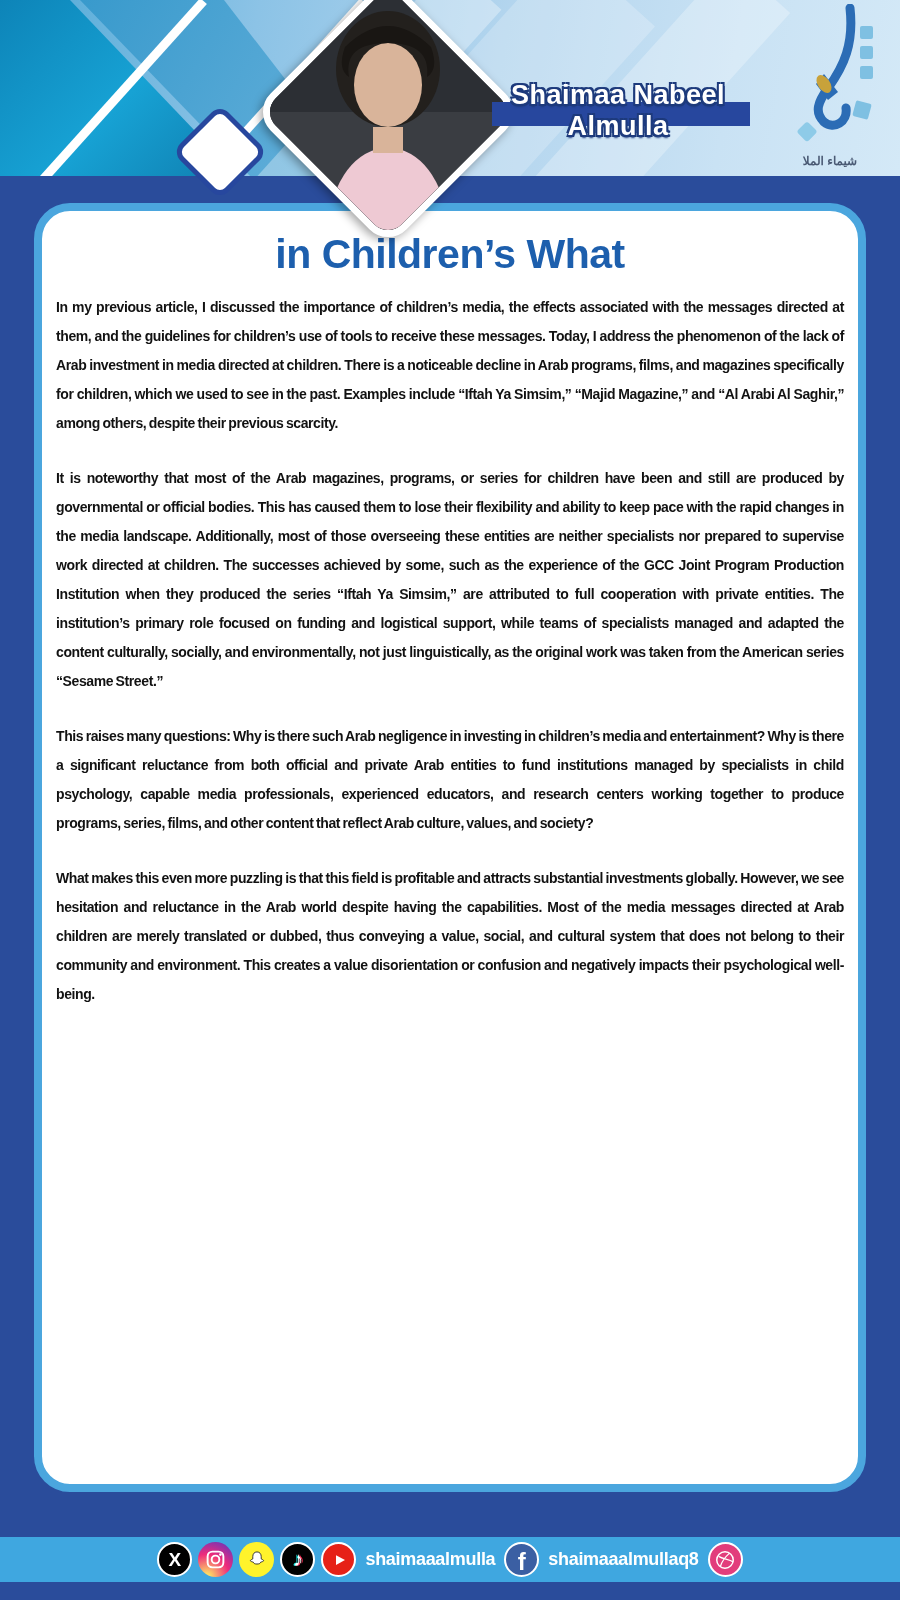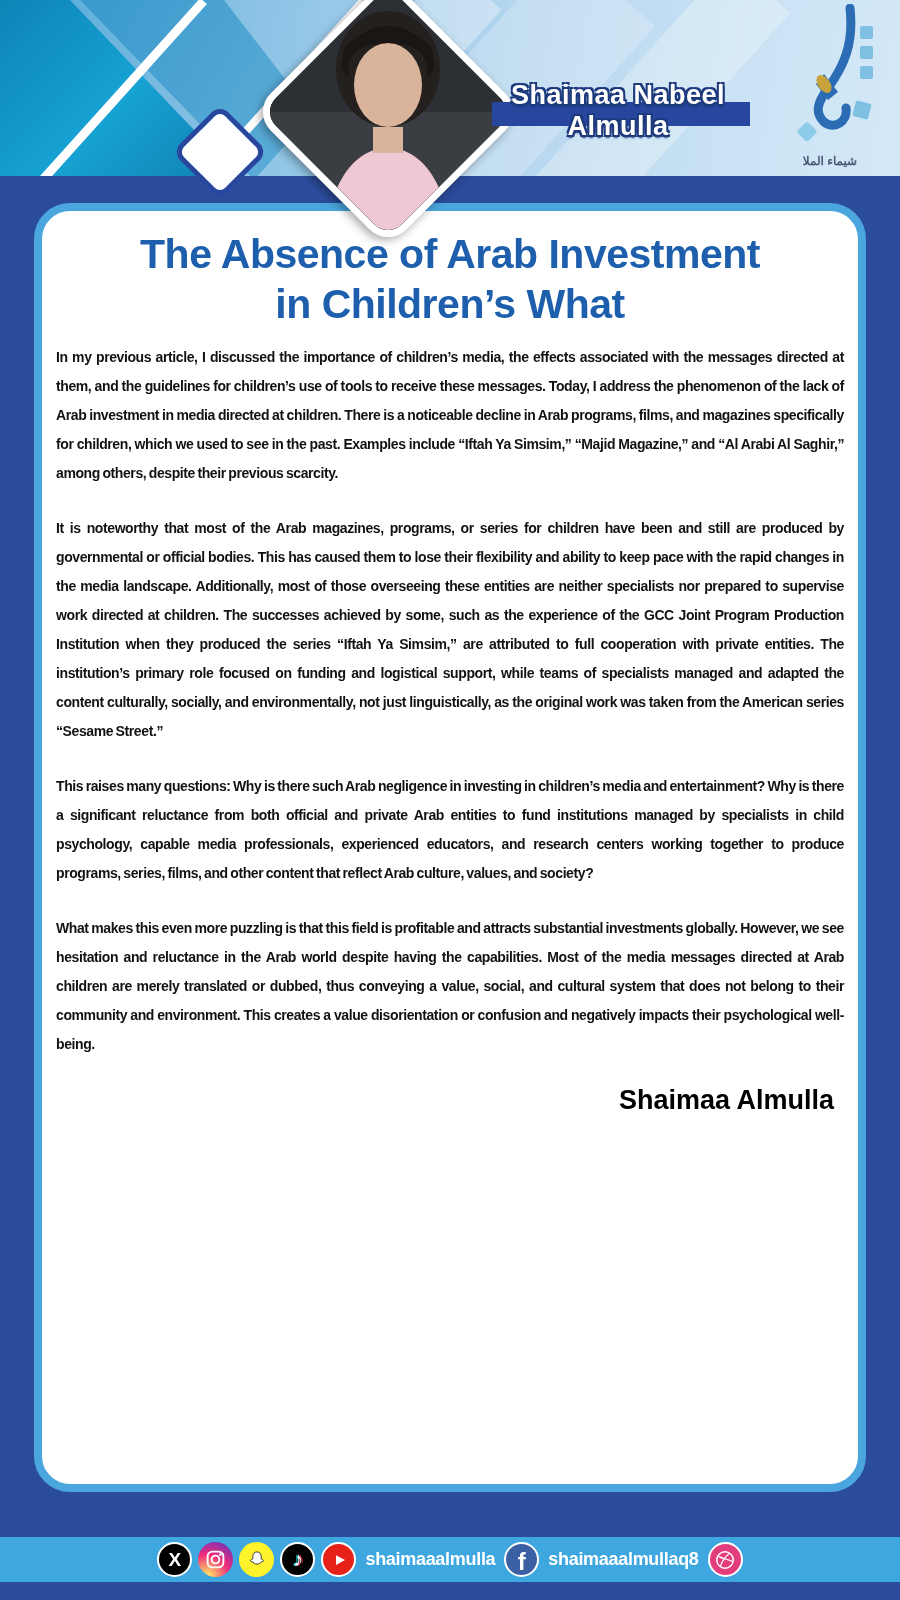--- a/index.html
+++ b/index.html
@@ -120,29 +120,27 @@
       <path d="M76 4 C80 40 70 62 54 84 C44 98 40 108 50 118 C60 126 74 118 72 104" fill="none" stroke="#2b6cb5" stroke-width="9" stroke-linecap="round"></path>
       <path d="M50 70 l14 18 -10 8 -12 -16z" fill="#2b6cb5"></path>
       <ellipse cx="50" cy="80" rx="6" ry="10" fill="#c8a23a" transform="rotate(-35 50 80)"></ellipse>
       <rect x="26" y="120" width="15" height="15" rx="3" fill="#8ecbe8" transform="rotate(45 33 127)"></rect>
     </svg>
     <div class="logo-caption">شيماء الملا</div>
   </div>
 
   <div class="card">
     <div class="title">
-      <div>The Absence of Arab Investment</div>
       <div>in Children’s What</div>
     </div>
     <div class="body-text">
       <p class="para">In my previous article, I discussed the importance of children’s media, the effects associated with the messages directed at them, and the guidelines for children’s use of tools to receive these messages. Today, I address the phenomenon of the lack of Arab investment in media directed at children. There is a noticeable decline in Arab programs, films, and magazines specifically for children, which we used to see in the past. Examples include “Iftah Ya Simsim,” “Majid Magazine,” and “Al Arabi Al Saghir,” among others, despite their previous scarcity.</p>
       <p class="para">It is noteworthy that most of the Arab magazines, programs, or series for children have been and still are produced by governmental or official bodies. This has caused them to lose their flexibility and ability to keep pace with the rapid changes in the media landscape. Additionally, most of those overseeing these entities are neither specialists nor prepared to supervise work directed at children. The successes achieved by some, such as the experience of the GCC Joint Program Production Institution when they produced the series “Iftah Ya Simsim,” are attributed to full cooperation with private entities. The institution’s primary role focused on funding and logistical support, while teams of specialists managed and adapted the content culturally, socially, and environmentally, not just linguistically, as the original work was taken from the American series “Sesame Street.”</p>
       <p class="para">This raises many questions: Why is there such Arab negligence in investing in children’s media and entertainment? Why is there a significant reluctance from both official and private Arab entities to fund institutions managed by specialists in child psychology, capable media professionals, experienced educators, and research centers working together to produce programs, series, films, and other content that reflect Arab culture, values, and society?</p>
       <p class="para">What makes this even more puzzling is that this field is profitable and attracts substantial investments globally. However, we see hesitation and reluctance in the Arab world despite having the capabilities. Most of the media messages directed at Arab children are merely translated or dubbed, thus conveying a value, social, and cultural system that does not belong to their community and environment. This creates a value disorientation or confusion and negatively impacts their psychological well-being.</p>
-      <div class="signature">Shaimaa Almulla</div>
     </div>
   </div>
 
   <div class="footer-strip">
 
     <div class="fgroup">
       <div class="icon-row">
         <div class="sicon x">
           <span>X</span>
         </div>

